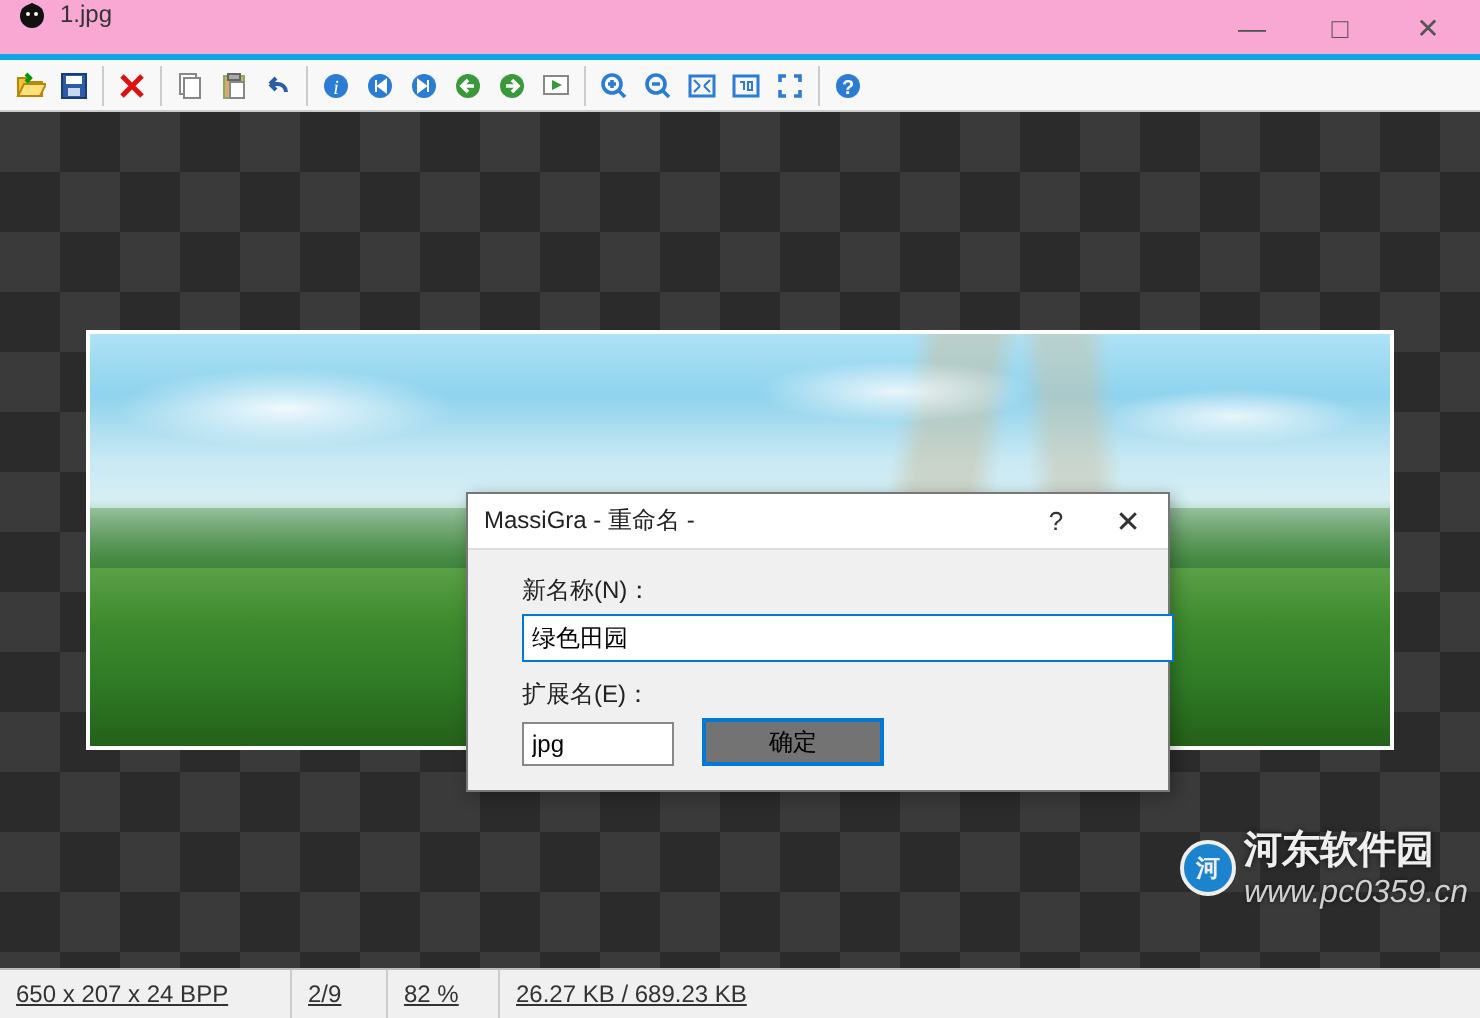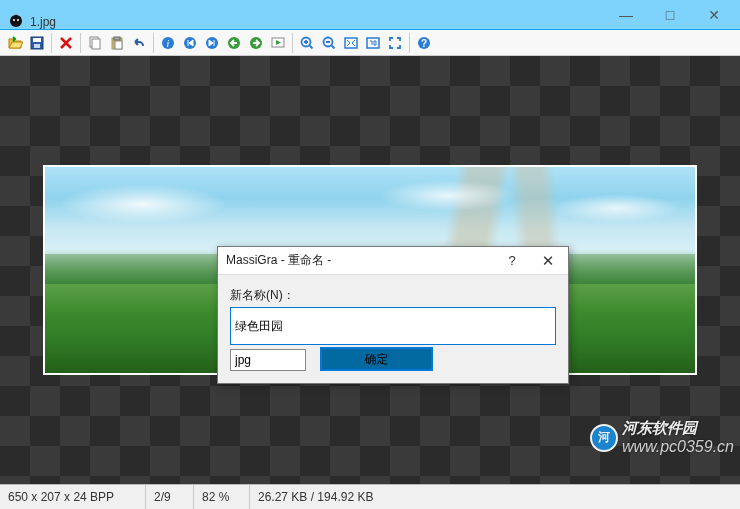--- a/index.html
+++ b/index.html
@@ -1,19 +1,19 @@
 <!DOCTYPE html>
 <html><head>
 <meta charset="utf-8">
 <style>
   * { box-sizing: border-box; margin: 0; padding: 0; }
   body { font-family: "Microsoft YaHei", "Segoe UI", Tahoma, sans-serif; font-size: 12px; background: #fff; width: 740px; height: 509px; overflow: hidden; position: relative; }
 
   
-  .titlebar { height: 30px; background: #7dd3fc; display: flex; align-items: flex-end; padding: 0 4px 0 8px; border-bottom: 1px solid #0ea5e9; }
+  .titlebar { height: 30px; background: #f9a8d4; display: flex; align-items: flex-start; padding: 0 4px 0 8px; border-bottom: 3px solid #0ea5e9; }
   .title-icon { width: 16px; height: 16px; margin-right: 6px; display:flex; align-items:center; justify-content:center; }
   .title-text { flex: 1; font-size: 12px; color: #333; }
   .win-btn { width: 44px; height: 28px; display: flex; align-items: center; justify-content: center; color: #555; font-size: 14px; font-family: Arial; }
 
   
   .toolbar { height: 26px; background: #f8f8f8; display: flex; align-items: center; padding: 0 4px; gap: 0; border-bottom: 1px solid #ccc; }
   .tbtn { width: 22px; height: 22px; display: flex; align-items: center; justify-content: center; border-radius: 2px; }
   .tsep { width: 1px; height: 20px; background: #ccc; margin: 0 3px; }
 
   
@@ -34,42 +34,42 @@
   .image-panel::after { content:""; position:absolute; inset:0;
     background:
       radial-gradient(ellipse 120px 28px at 15% 18%, rgba(255,255,255,0.85), rgba(255,255,255,0) 70%),
       radial-gradient(ellipse 100px 22px at 62% 14%, rgba(255,255,255,0.8), rgba(255,255,255,0) 70%),
       radial-gradient(ellipse 90px 20px at 88% 20%, rgba(255,255,255,0.75), rgba(255,255,255,0) 70%),
       linear-gradient(100deg, transparent 60%, rgba(200,190,160,0.5) 62%, rgba(200,190,160,0.5) 66%, transparent 68%),
       linear-gradient(85deg, transparent 72%, rgba(200,190,160,0.45) 74%, rgba(200,190,160,0.45) 77%, transparent 79%);
     pointer-events:none; }
 
   
-  .dialog { position: absolute; left: 217px; top: 190px; width: 352px; background: #f0f0f0; border: 1px solid #777; box-shadow: 2px 2px 8px rgba(0,0,0,0.3); }
+  .dialog { position: absolute; left: 233px; top: 190px; width: 352px; background: #f0f0f0; border: 1px solid #777; box-shadow: 2px 2px 8px rgba(0,0,0,0.3); }
   .dlg-title { height: 28px; background: #fff; display: flex; align-items: center; padding: 0 2px 0 8px; border-bottom: 1px solid #ddd; }
   .dlg-title-text { flex: 1; font-size: 12px; color: #222; }
   .dlg-sys { width: 36px; height: 26px; display: flex; align-items: center; justify-content: center; font-family: Arial; font-size: 13px; color: #333; }
   .dlg-sys.close { font-size: 15px; }
-  .dlg-body { padding: 8px 12px 12px 12px; font-size: 12px; color: #222; }
+  .dlg-body { padding: 8px 12px 12px 27px; font-size: 12px; color: #222; }
   .field-label { margin: 4px 0 3px 0; }
-  .text-input { width: 326px; height: 38px; border: 1px solid #0078d7; background: #fff; padding: 2px 4px; font-family: inherit; font-size: 12px; outline: none; }
+  .text-input { width: 326px; height: 24px; border: 1px solid #0078d7; background: #fff; padding: 2px 4px; font-family: inherit; font-size: 12px; outline: none; }
   .ext-row { display: flex; align-items: flex-end; gap: 14px; margin-top: 2px; }
   .ext-input { width: 76px; height: 22px; border: 1px solid #888; background: #fff; padding: 2px 4px; font-family: inherit; font-size: 12px; outline: none; }
-  .dlg-btn { width: 113px; height: 23px; background: #0369a1; border: 1px solid #888; font-family: inherit; font-size: 12px; cursor: default; }
+  .dlg-btn { width: 91px; height: 23px; background: #737373; border: 1px solid #888; font-family: inherit; font-size: 12px; cursor: default; }
   .dlg-btn.primary { border: 2px solid #0078d7; height: 24px; }
 
   
   .statusbar { height: 25px; background: #f0f0f0; border-top: 1px solid #bbb; display: flex; align-items: center; font-size: 12px; color: #333; }
-  .sb-cell { padding: 0 8px; height: 100%; display: flex; align-items: center; border-right: 1px solid #ccc; }
+  .sb-cell { padding: 0 8px; height: 100%; display: flex; align-items: center; border-right: 1px solid #ccc; text-decoration: underline; }
   .sb-cell:last-child { border-right: none; }
 
   
   .watermark { position: absolute; right: 6px; bottom: 28px; display: flex; align-items: center; gap: 4px; opacity: 0.92; }
   .wm-icon { width: 28px; height: 28px; border-radius: 50%; background: #1a8adb; display:flex; align-items:center; justify-content:center; color:#fff; font-weight:bold; font-size:12px; border:2px solid #fff; }
-  .wm-text { color: #fff; font-size: 15px; font-style: italic; font-weight: 600; text-shadow: 0 0 3px rgba(0,0,0,0.7); }
+  .wm-text { color: #fff; font-size: 19px; font-weight: 600; text-shadow: 0 0 3px rgba(0,0,0,0.7); }
 
   svg { display:block; }
 </style>
 </head>
 <body>
 
 <div class="titlebar">
   <span class="title-icon">
     <svg width="16" height="16" viewBox="0 0 16 16">
         <circle cx="8" cy="8" r="6" fill="#111"></circle>
@@ -215,34 +215,35 @@
       <div class="dlg-sys">
           <span>?</span>
         </div>
       <div class="dlg-sys close">
           <span>✕</span>
         </div>
     </div>
     <div class="dlg-body">
       <div class="field-label">新名称(N)：</div>
       <input class="text-input" value="绿色田园" style="">
+      <div class="field-label" style="margin-top:8px">扩展名(E)：</div>
       <div class="ext-row">
         <input class="ext-input" value="jpg" style="">
         <button class="dlg-btn primary">确定</button>
       </div>
     </div>
   </div>
 
   <div class="watermark">
     <div class="wm-icon">河</div>
     <div>
       <div class="wm-text">河东软件园</div>
       <div style="color:#ddd;font-size:16px;font-style:italic;text-shadow:0 0 2px rgba(0,0,0,0.7)">www.pc0359.cn</div>
     </div>
   </div>
 </div>
 
 <div class="statusbar">
   <div class="sb-cell" style="width:146px">650 x 207 x 24 BPP</div>
   <div class="sb-cell" style="width:48px">2/9</div>
   <div class="sb-cell" style="width:56px">82 %</div>
-  <div class="sb-cell" style="width:150px">26.27 KB / 194.92 KB</div>
+  <div class="sb-cell" style="width:150px">26.27 KB / 689.23 KB</div>
 </div>
 
 </body></html>

